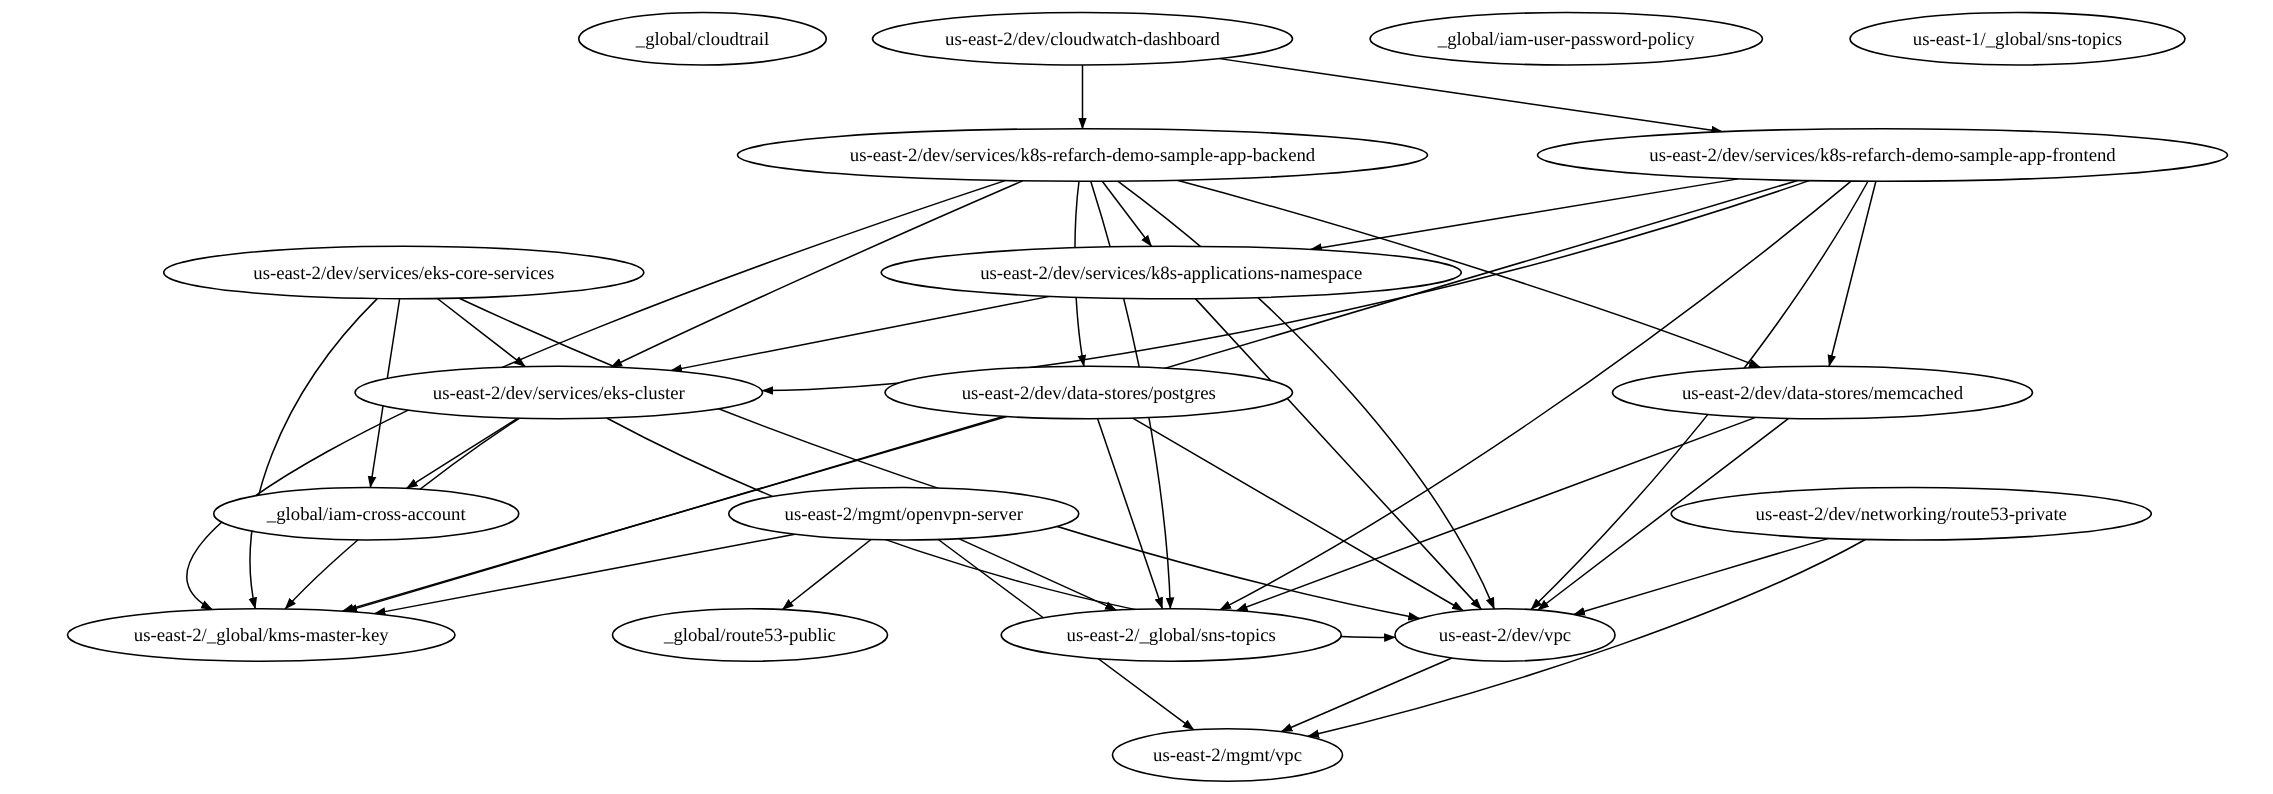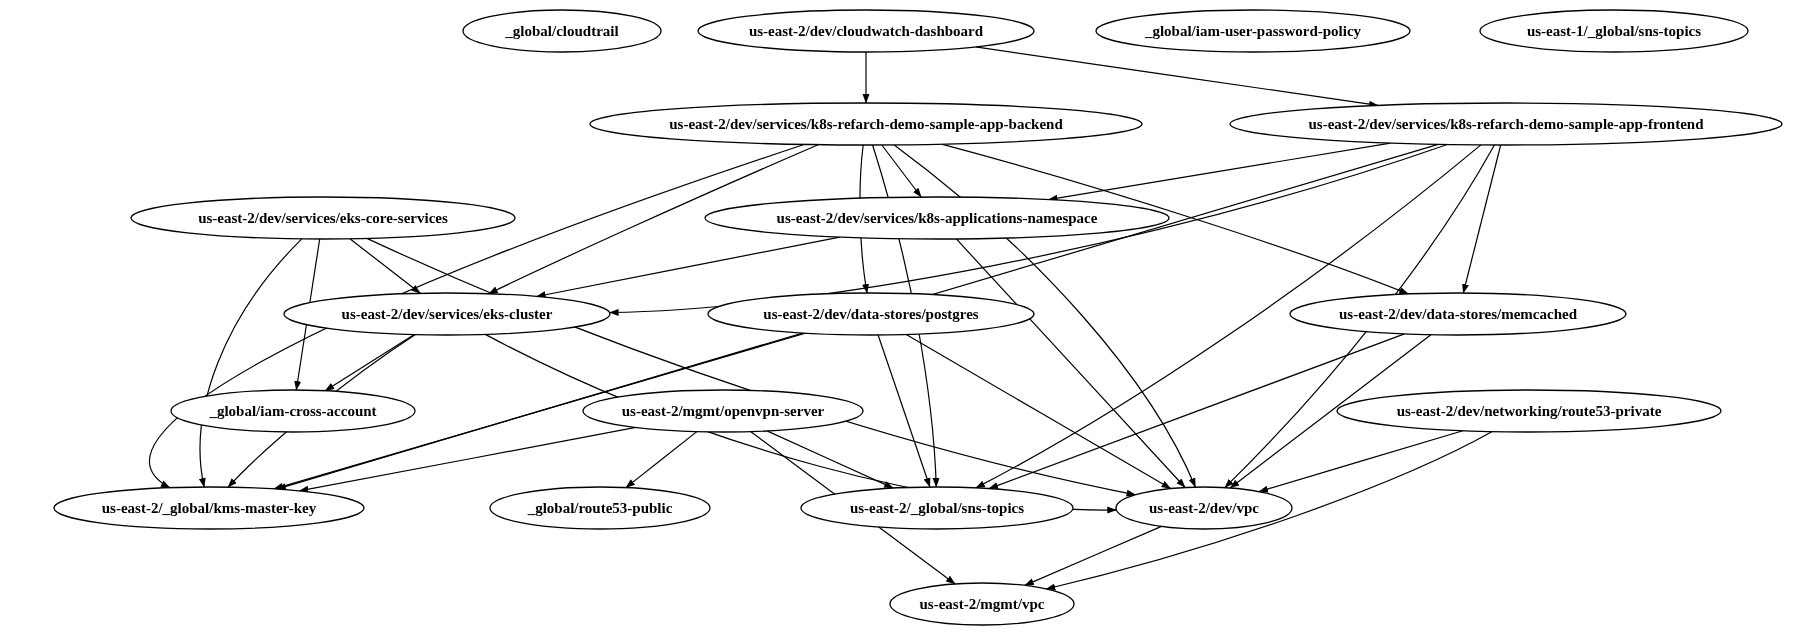--- a/index.html
+++ b/index.html
@@ -6,21 +6,20 @@
     margin: 0;
     padding: 0;
     background: #ffffff;
   }
   .canvas-wrap {
     width: 1818px;
     height: 635px;
     position: relative;
     background: var(--bg, #ffffff);
     overflow: hidden;
-    font-weight: bold;
   }
   svg { display: block; }
   .edge {
     fill: none;
     stroke: var(--edge-color, #000000);
     stroke-width: 1.2;
   }
   .node-ellipse {
     fill: var(--node-fill, #ffffff);
     stroke: var(--node-stroke, #000000);

